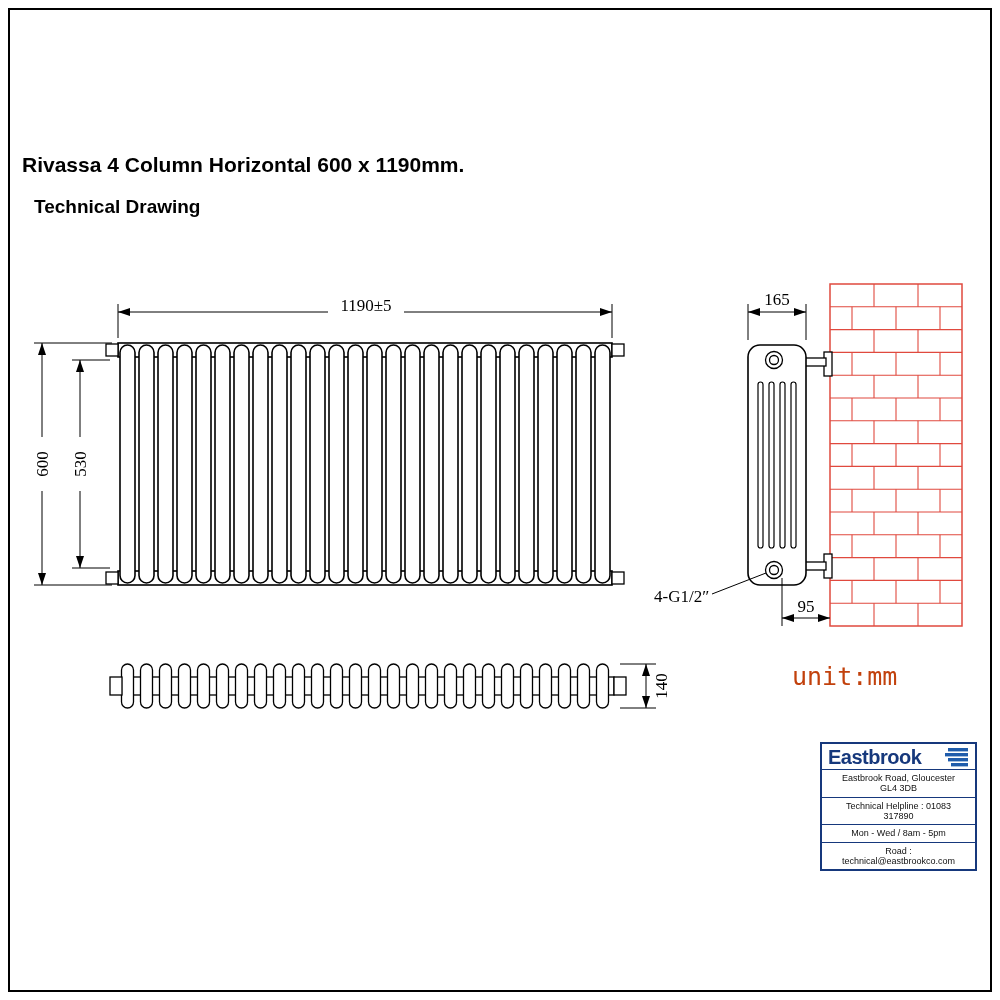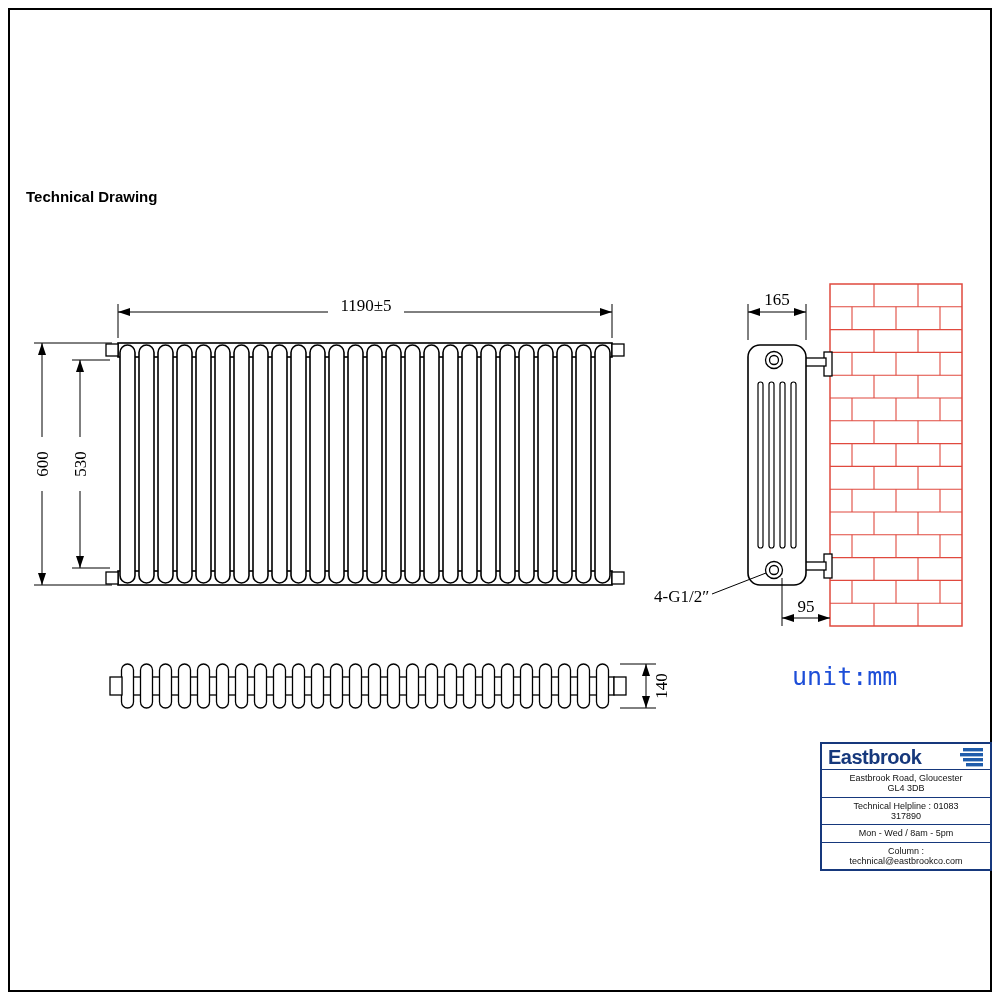--- a/index.html
+++ b/index.html
@@ -15,40 +15,40 @@
   }
   .frame{
     position:absolute;left:8px;top:8px;right:8px;bottom:8px;
     border:2.5px solid #000;pointer-events:none;
   }
   .title{
     position:absolute;left:22px;top:153px;margin:0;
     font-size:21px;font-weight:bold;color:#000;
   }
   .subtitle{
-    position:absolute;left:22px;top:184px;margin:4px;
-    font-size:15px;font-weight:bold;color:#000;
+    position:absolute;left:22px;top:184px;margin:12px;
+    font-size:19px;font-weight:bold;color:#000;
   }
   .unit{
     position:absolute;left:792px;top:662px;
-    font-family:"DejaVu Sans Mono",monospace;font-size:25px;color:#1d4ed8;
+    font-family:"DejaVu Sans Mono",monospace;font-size:25px;color:#c2410c;
   }
   svg.canvas{position:absolute;left:0;top:0;}
   .shape{fill:#fff;stroke:var(--ink);stroke-width:1.6;}
   .thin{fill:#fff;stroke:var(--ink);stroke-width:1.3;}
   .slot{fill:none;stroke:var(--ink);stroke-width:1.2;}
   .dim{stroke:var(--ink);stroke-width:1;fill:none;}
   .brickbox{fill:#fff;stroke:var(--red);stroke-width:1.5;}
   .brick{stroke:var(--red);stroke-width:1.1;}
   .dimtext{font-family:"Liberation Serif",serif;font-size:17px;fill:var(--ink);}
   .mask{fill:#fff;stroke:none;}
   .arrowhead{fill:var(--ink);}
   
   .brandbox{
-    position:absolute;left:820px;top:742px;width:172px;
+    position:absolute;left:820px;top:742px;width:157px;
     border:2px solid var(--navy);background:#fff;box-sizing:border-box;
   }
   .brandhead{
     display:flex;align-items:center;justify-content:space-between;
     padding:3px 6px 2px 6px;
   }
   .brandname{
     font-size:20px;font-weight:bold;color:var(--navy);letter-spacing:-0.5px;
     line-height:1;
   }
@@ -56,20 +56,21 @@
     border-top:1.2px solid var(--navy);
     font-size:9px;color:#111;text-align:center;padding:3px 18px;line-height:1.15;
   }
 </style>
 </head>
 <body>
 
 <div class="page">
   <div class="frame"></div>
 
+  <h1 class="title">Rivassa 4 Column Horizontal 600 x 1190mm.</h1>
   <h2 class="subtitle">Technical Drawing</h2>
 
   <svg class="canvas" width="1000" height="1000" viewBox="0 0 1000 1000">
     <defs>
       <marker id="arr" viewBox="0 0 12 8" refX="12" refY="4" markerWidth="12" markerHeight="8" markerUnits="userSpaceOnUse" orient="auto-start-reverse">
         <path class="arrowhead" d="M0,0 L12,4 L0,8 Z"></path>
       </marker>
     </defs>
 
     <g>
@@ -277,15 +278,15 @@
       <svg width="24" height="20" viewBox="0 0 24 20">
         <rect x="3" y="1" width="20" height="3.4" fill="#1f5cab" class="logobar"></rect>
         <rect x="0" y="6" width="23" height="3.4" fill="#1f5cab" class="logobar"></rect>
         <rect x="3" y="11" width="20" height="3.4" fill="#1f5cab" class="logobar"></rect>
         <rect x="6" y="16" width="17" height="3.4" fill="#1f5cab" class="logobar"></rect>
       </svg>
     </div>
     <div class="brandrow">Eastbrook Road, Gloucester GL4 3DB</div>
     <div class="brandrow">Technical Helpline : 01083 317890</div>
     <div class="brandrow">Mon - Wed / 8am - 5pm</div>
-    <div class="brandrow">Column : technical@eastbrookco.com</div>
+    <div class="brandrow">Road : technical@eastbrookco.com</div>
   </div>
 </div>
 
 </body></html>

